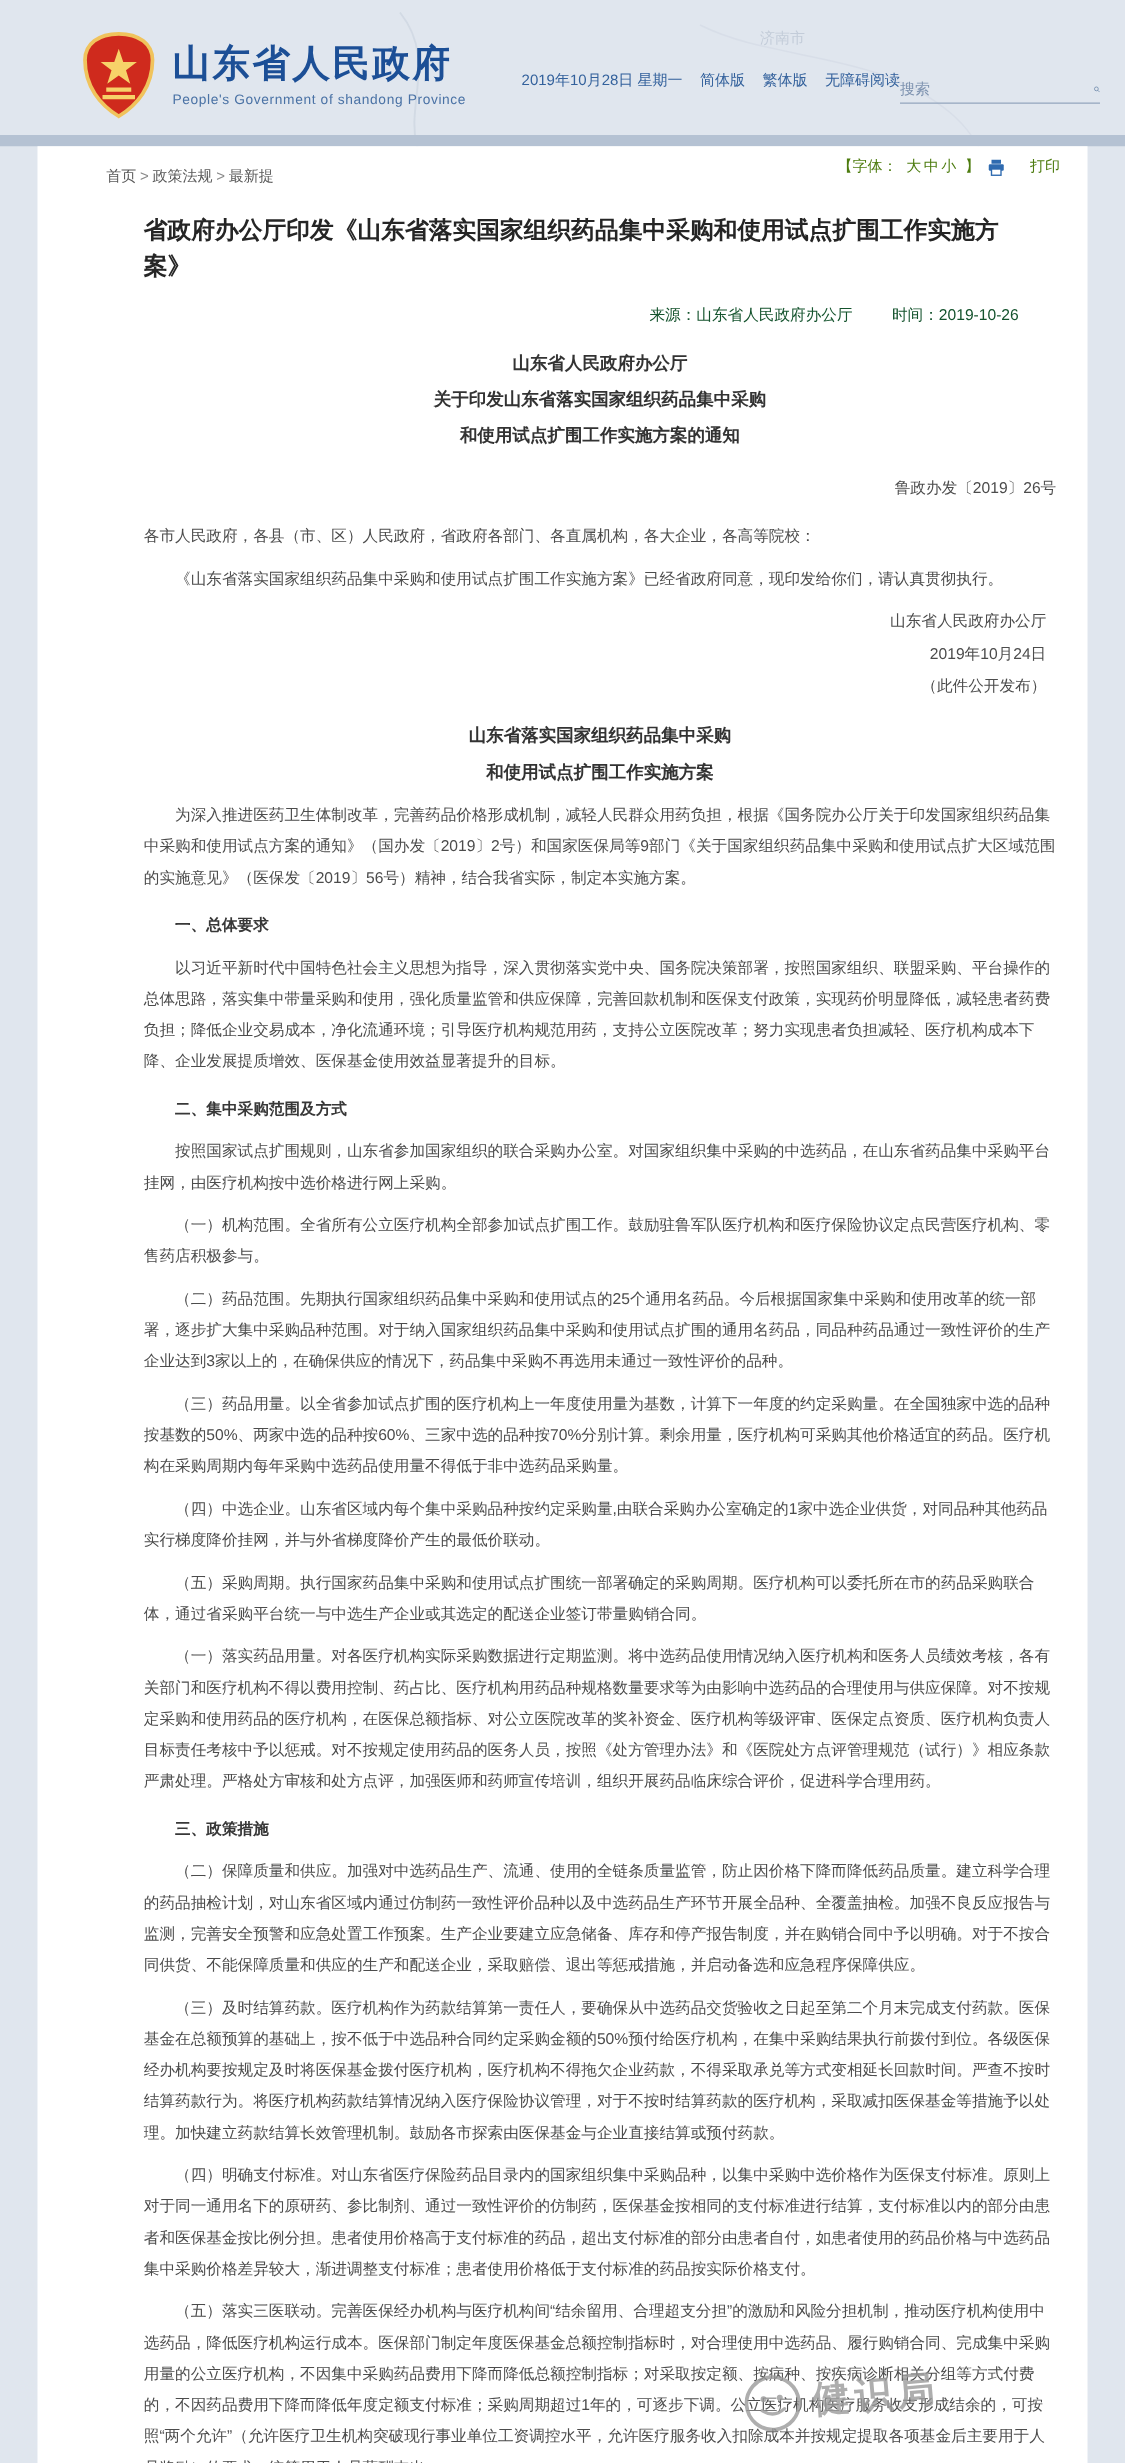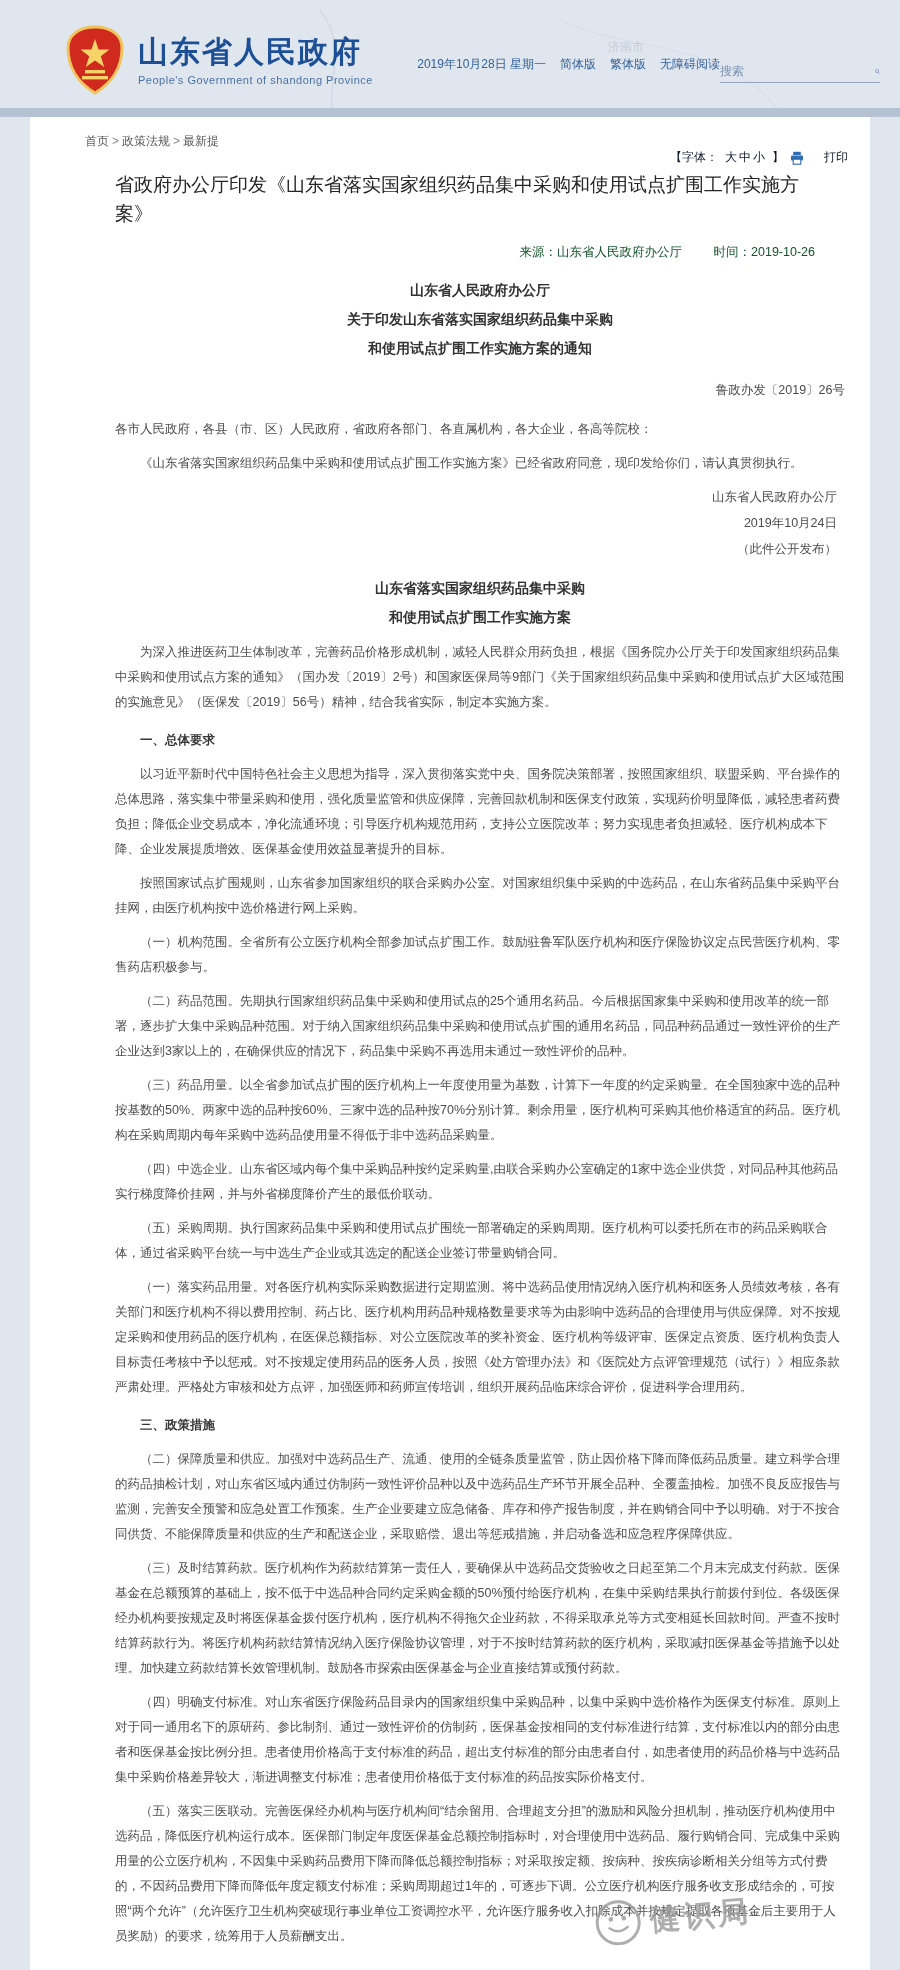--- a/index.html
+++ b/index.html
@@ -16,37 +16,37 @@
   .site-name { font-size:30px; font-weight:bold; color:#1c4f96; letter-spacing:2px; line-height:1.2; }
   .site-name-en { font-size:11px; color:#4a72a5; margin-top:4px; letter-spacing:0.5px; }
   .header-right { display:flex; flex-direction:row; align-items:center; padding-top:8px; }
   .top-links { font-size:12px; color:#33619c; display:flex; gap:14px; align-items:center; }
   .top-links span { cursor:default; }
   .search-box { margin-top:18px; width:160px; display:flex; align-items:center;
                 border-bottom:1px solid #93a5bd; padding-bottom:3px; }
   .search-box input { flex:1; border:none; outline:none; background:transparent;
                       font-size:12px; color:#44618c; }
   .search-box input::placeholder { color:#7e93b0; }
-  .map-city-label { position:absolute; top:22px; left:608px; font-size:12px; color:#c3ccd9; z-index:1;margin-top:17px; }
+  .map-city-label { position:absolute; top:22px; left:608px; font-size:12px; color:#c3ccd9; z-index:1; }
 
   
   .divider-strip { position:relative; z-index:2; height:9px; background:#b5c2d3; }
 
   
   .card { position:relative; z-index:2; margin:0 30px; background:#ffffff;
           padding:14px 15px 56px 85px; min-height:1818px; }
-  .toolbar { position:absolute; top:32px; right:22px; display:flex; align-items:center;
-             gap:6px; font-size:12px; color:#0f172a; }
+  .toolbar { position:absolute; top:8px; right:22px; display:flex; align-items:center;
+             gap:6px; font-size:12px; color:#4d7c0f; }
   .toolbar .fs-btn { cursor:pointer; margin:0 1px; }
   .toolbar .print { display:flex; align-items:center; gap:20px; cursor:pointer; }
   .breadcrumb { width:160px; margin-left:-30px; font-size:12px; color:#5a5a5a;
                 line-height:20px; word-break:break-all; }
   .breadcrumb a { color:#5a5a5a; text-decoration:none; cursor:pointer; }
   .breadcrumb .sep { color:#8a8a8a; padding:0 3px; }
-  .article-title { font-size:19px; font-weight:normal; color:#252525; line-height:1.5;
+  .article-title { font-size:19px; font-weight:bold; color:#252525; line-height:1.5;
                    margin:20px 0 16px; padding-right:40px; }
   .meta-line { text-align:right; font-size:12.5px; color:#14532d; padding-right:40px;
                margin-bottom:16px; }
   .meta-line span { margin-left:28px; }
 
   
   .doc { font-size:12.5px; line-height:25px; color:#4c4c4c; padding-right:10px; }
   .para { margin:9px 0; }
   .para.center-bold { text-align:center; font-weight:bold; color:#333; font-size:14px;
                       margin:2px 0; line-height:27px; }
@@ -142,20 +142,21 @@
         <div class="para indent">《山东省落实国家组织药品集中采购和使用试点扩围工作实施方案》已经省政府同意，现印发给你们，请认真贯彻执行。</div>
         <div class="para right">山东省人民政府办公厅</div>
         <div class="para right">2019年10月24日</div>
         <div class="para right">（此件公开发布）</div>
         <div class="doc-gap"></div>
         <div class="para center-bold">山东省落实国家组织药品集中采购</div>
         <div class="para center-bold">和使用试点扩围工作实施方案</div>
         <div class="para indent">为深入推进医药卫生体制改革，完善药品价格形成机制，减轻人民群众用药负担，根据《国务院办公厅关于印发国家组织药品集中采购和使用试点方案的通知》（国办发〔2019〕2号）和国家医保局等9部门《关于国家组织药品集中采购和使用试点扩大区域范围的实施意见》（医保发〔2019〕56号）精神，结合我省实际，制定本实施方案。</div>
         <div class="para heading">一、总体要求</div>
         <div class="para indent">以习近平新时代中国特色社会主义思想为指导，深入贯彻落实党中央、国务院决策部署，按照国家组织、联盟采购、平台操作的总体思路，落实集中带量采购和使用，强化质量监管和供应保障，完善回款机制和医保支付政策，实现药价明显降低，减轻患者药费负担；降低企业交易成本，净化流通环境；引导医疗机构规范用药，支持公立医院改革；努力实现患者负担减轻、医疗机构成本下降、企业发展提质增效、医保基金使用效益显著提升的目标。</div>
+        <div class="para heading">二、集中采购范围及方式</div>
         <div class="para indent">按照国家试点扩围规则，山东省参加国家组织的联合采购办公室。对国家组织集中采购的中选药品，在山东省药品集中采购平台挂网，由医疗机构按中选价格进行网上采购。</div>
         <div class="para indent">（一）机构范围。全省所有公立医疗机构全部参加试点扩围工作。鼓励驻鲁军队医疗机构和医疗保险协议定点民营医疗机构、零售药店积极参与。</div>
         <div class="para indent">（二）药品范围。先期执行国家组织药品集中采购和使用试点的25个通用名药品。今后根据国家集中采购和使用改革的统一部署，逐步扩大集中采购品种范围。对于纳入国家组织药品集中采购和使用试点扩围的通用名药品，同品种药品通过一致性评价的生产企业达到3家以上的，在确保供应的情况下，药品集中采购不再选用未通过一致性评价的品种。</div>
         <div class="para indent">（三）药品用量。以全省参加试点扩围的医疗机构上一年度使用量为基数，计算下一年度的约定采购量。在全国独家中选的品种按基数的50%、两家中选的品种按60%、三家中选的品种按70%分别计算。剩余用量，医疗机构可采购其他价格适宜的药品。医疗机构在采购周期内每年采购中选药品使用量不得低于非中选药品采购量。</div>
         <div class="para indent">（四）中选企业。山东省区域内每个集中采购品种按约定采购量,由联合采购办公室确定的1家中选企业供货，对同品种其他药品实行梯度降价挂网，并与外省梯度降价产生的最低价联动。</div>
         <div class="para indent">（五）采购周期。执行国家药品集中采购和使用试点扩围统一部署确定的采购周期。医疗机构可以委托所在市的药品采购联合体，通过省采购平台统一与中选生产企业或其选定的配送企业签订带量购销合同。</div>
         <div class="para indent">（一）落实药品用量。对各医疗机构实际采购数据进行定期监测。将中选药品使用情况纳入医疗机构和医务人员绩效考核，各有关部门和医疗机构不得以费用控制、药占比、医疗机构用药品种规格数量要求等为由影响中选药品的合理使用与供应保障。对不按规定采购和使用药品的医疗机构，在医保总额指标、对公立医院改革的奖补资金、医疗机构等级评审、医保定点资质、医疗机构负责人目标责任考核中予以惩戒。对不按规定使用药品的医务人员，按照《处方管理办法》和《医院处方点评管理规范（试行）》相应条款严肃处理。严格处方审核和处方点评，加强医师和药师宣传培训，组织开展药品临床综合评价，促进科学合理用药。</div>
         <div class="para heading">三、政策措施</div>
         <div class="para indent">（二）保障质量和供应。加强对中选药品生产、流通、使用的全链条质量监管，防止因价格下降而降低药品质量。建立科学合理的药品抽检计划，对山东省区域内通过仿制药一致性评价品种以及中选药品生产环节开展全品种、全覆盖抽检。加强不良反应报告与监测，完善安全预警和应急处置工作预案。生产企业要建立应急储备、库存和停产报告制度，并在购销合同中予以明确。对于不按合同供货、不能保障质量和供应的生产和配送企业，采取赔偿、退出等惩戒措施，并启动备选和应急程序保障供应。</div>
         <div class="para indent">（三）及时结算药款。医疗机构作为药款结算第一责任人，要确保从中选药品交货验收之日起至第二个月末完成支付药款。医保基金在总额预算的基础上，按不低于中选品种合同约定采购金额的50%预付给医疗机构，在集中采购结果执行前拨付到位。各级医保经办机构要按规定及时将医保基金拨付医疗机构，医疗机构不得拖欠企业药款，不得采取承兑等方式变相延长回款时间。严查不按时结算药款行为。将医疗机构药款结算情况纳入医疗保险协议管理，对于不按时结算药款的医疗机构，采取减扣医保基金等措施予以处理。加快建立药款结算长效管理机制。鼓励各市探索由医保基金与企业直接结算或预付药款。</div>

